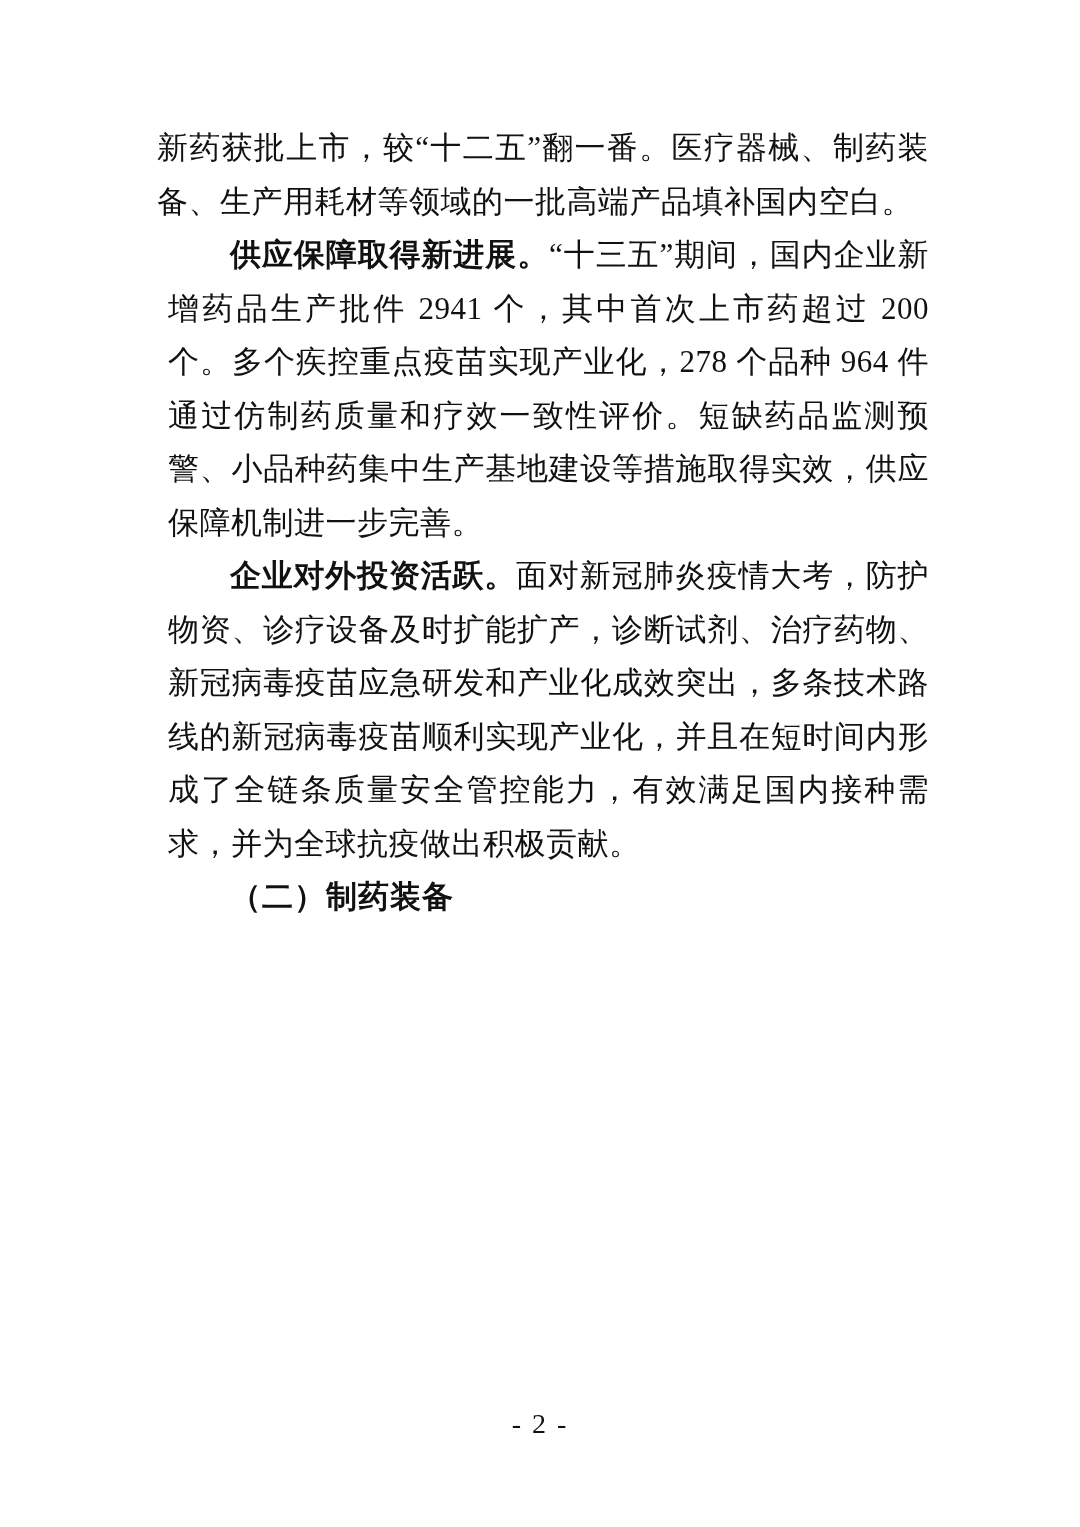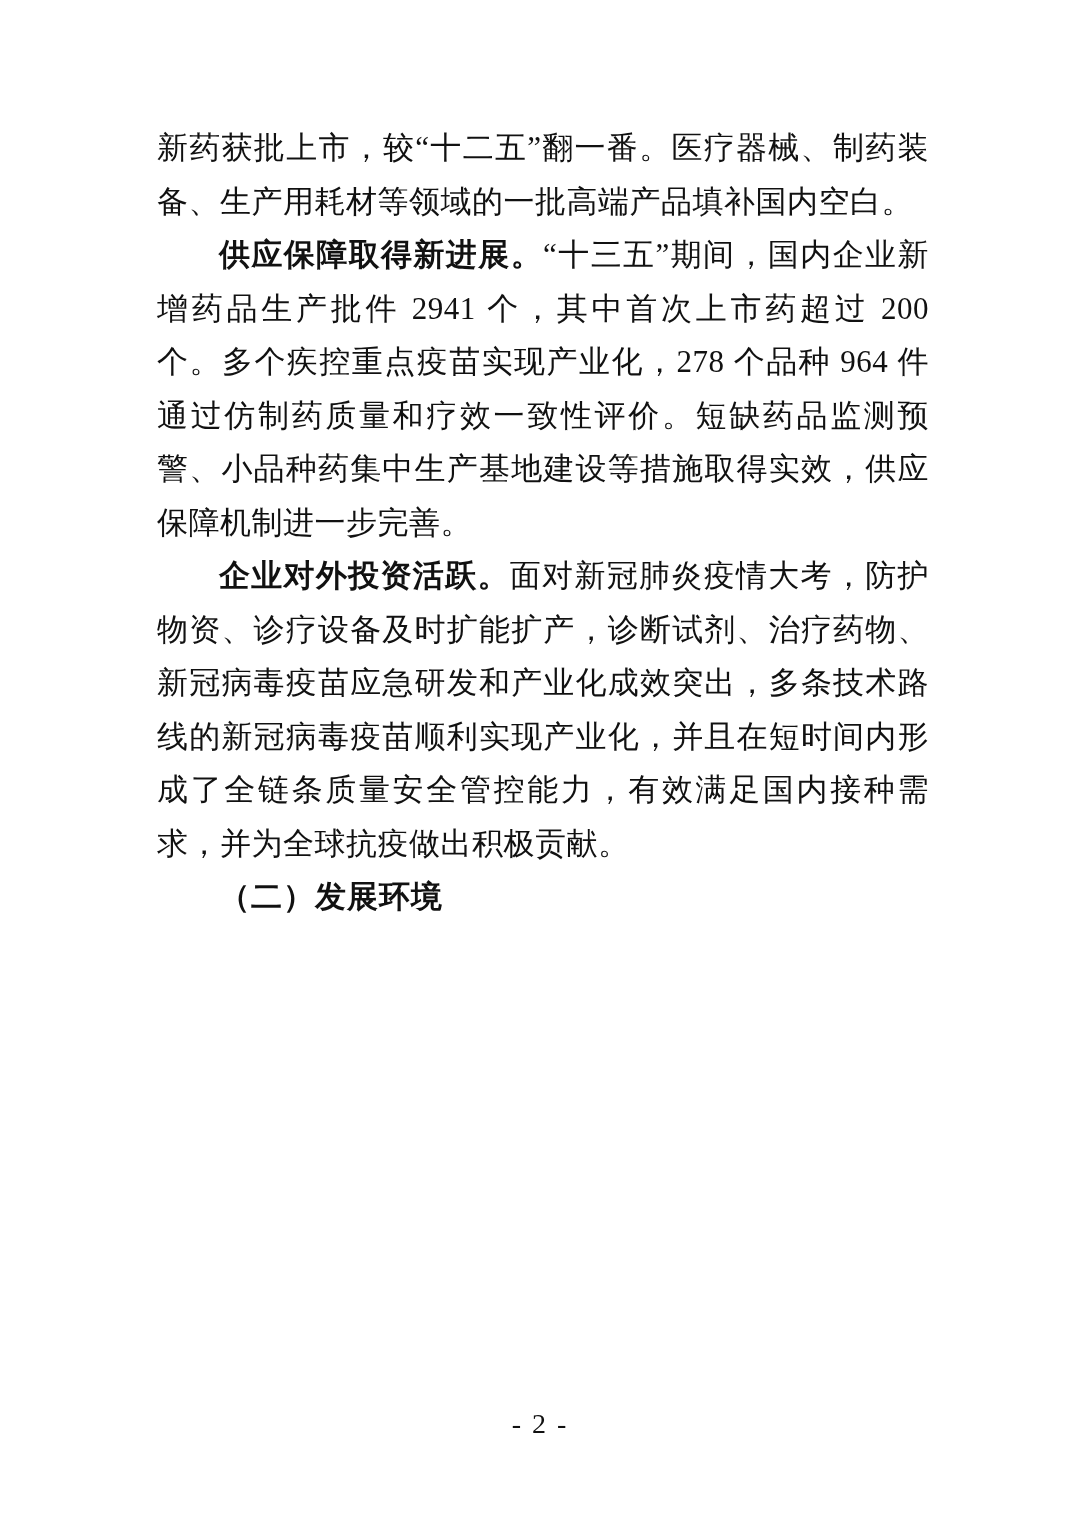--- a/index.html
+++ b/index.html
@@ -26,20 +26,21 @@
     text-align: justify;
     text-justify: inter-character;
     letter-spacing: 0.5px;
   }
   .doc-content p {
     margin: 0;
     padding: 0;
   }
   .doc-content p.indent {
     text-indent: 2em;
+    margin-left: 11px;
   }
   .run-bold {
     font-weight: 700;
   }
   .heading .run-bold {
     letter-spacing: 1px;
   }
   .page-footer {
     position: absolute;
     left: 0;
@@ -54,16 +55,16 @@
 </style>
 </head>
 <body>
 
 <div class="page">
   <div class="doc-content">
 
   <p><span>新药获批上市，较“十二五”翻一番。医疗器械、制药装备、生产用耗材等领域的一批高端产品填补国内空白。</span></p>
       <p class="indent"><span class="run-bold">供应保障取得新进展。</span><span>“十三五”期间，国内企业新增药品生产批件 2941 个，其中首次上市药超过 200 个。多个疾控重点疫苗实现产业化，278 个品种 964 件通过仿制药质量和疗效一致性评价。短缺药品监测预警、小品种药集中生产基地建设等措施取得实效，供应保障机制进一步完善。</span></p>
       <p class="indent"><span class="run-bold">企业对外投资活跃。</span><span>面对新冠肺炎疫情大考，防护物资、诊疗设备及时扩能扩产，诊断试剂、治疗药物、新冠病毒疫苗应急研发和产业化成效突出，多条技术路线的新冠病毒疫苗顺利实现产业化，并且在短时间内形成了全链条质量安全管控能力，有效满足国内接种需求，并为全球抗疫做出积极贡献。</span></p>
-      <p class="indent heading"><span class="run-bold">（二）发展环境</span></p>
+      <p class="indent heading"><span class="run-bold">（二）制药装备</span></p>
     </div>
   <div class="page-footer">- 2 -</div>
 </div>
 
 </body></html>

